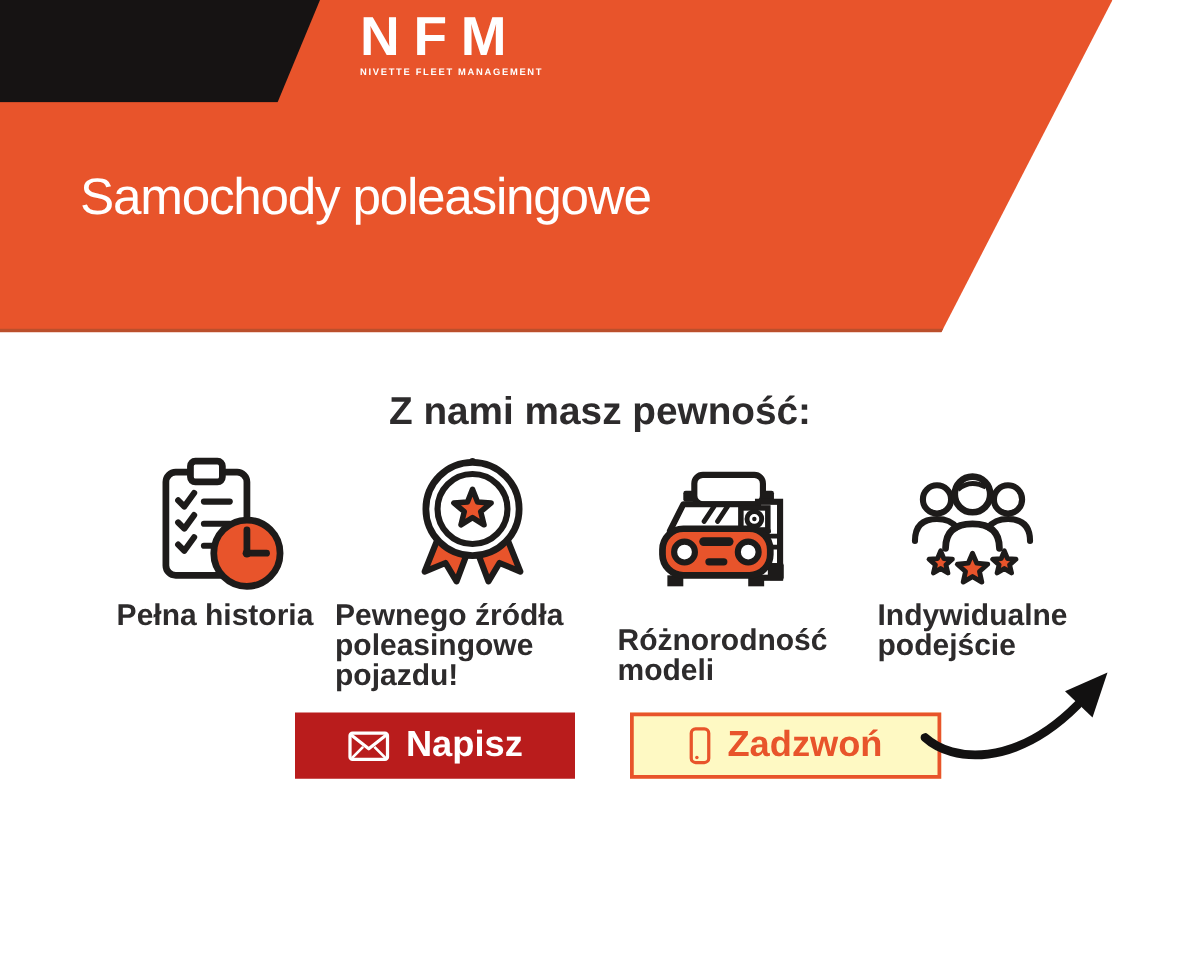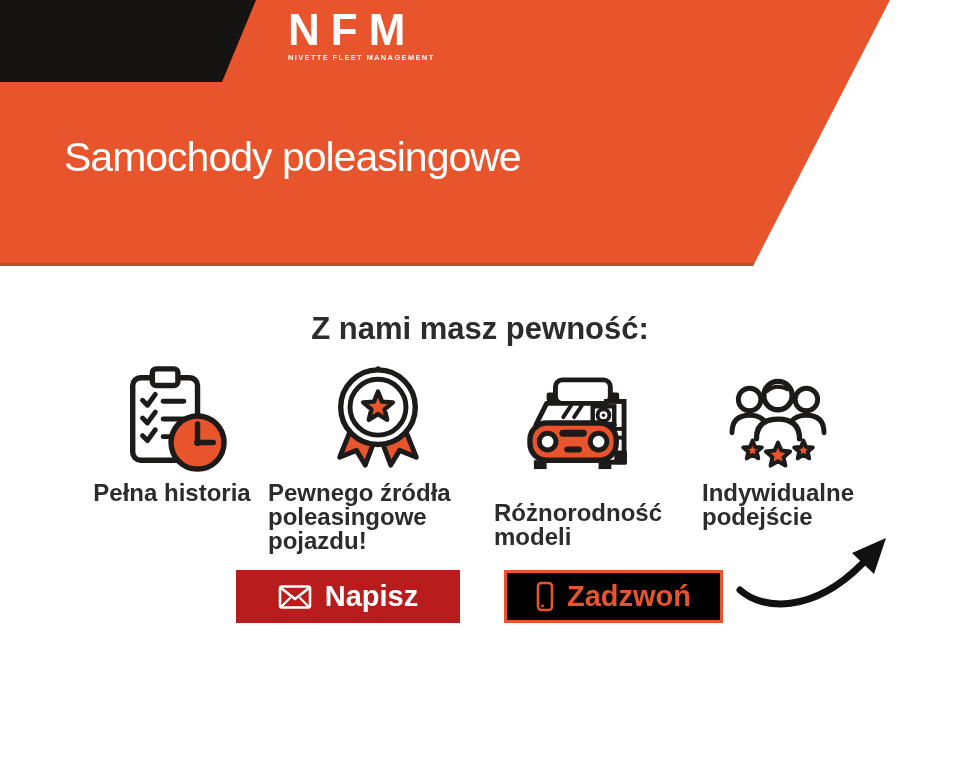--- a/index.html
+++ b/index.html
@@ -71,21 +71,21 @@
   }
 
   
   .btn {
     position:absolute; top:570px; height:53px;
     display:flex; align-items:center; justify-content:center; gap:13px;
     cursor:pointer;
   }
   .btn-write { left:236px; width:224px; background:#b91c1c; }
   .btn-write .btn-label { color:#ffffff; font-weight:bold; font-size:29px; }
-  .btn-call { left:504px; width:219px; background:#000000; border:3px solid #E8542B; }
+  .btn-call { left:504px; width:249px; background:#fef9c3; border:3px solid #E8542B; }
   .btn-call .btn-label { color:#E8542B; font-weight:bold; font-size:29px; }
 
   .arrow-wrap { position:absolute; left:728px; top:528px; width:168px; height:92px; }
 
   svg { display:block; }
 </style>
 </head>
 <body>
 
 <div class="stage">

